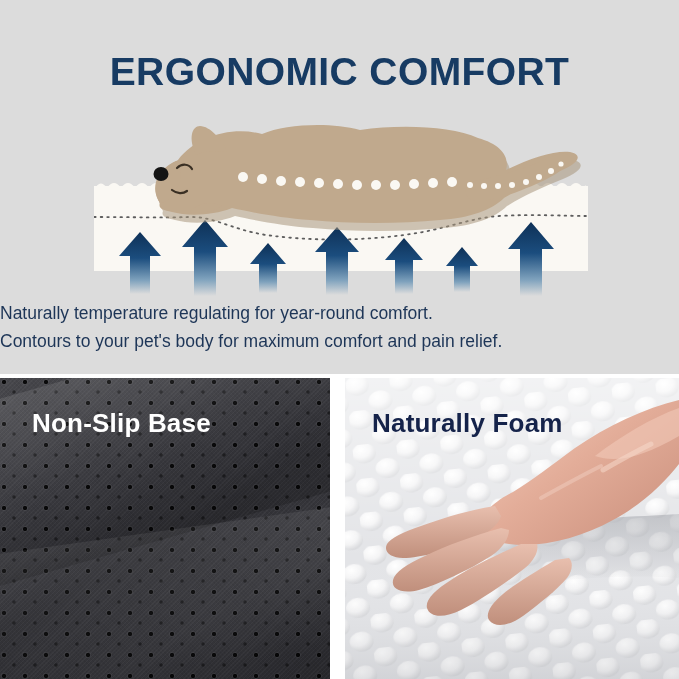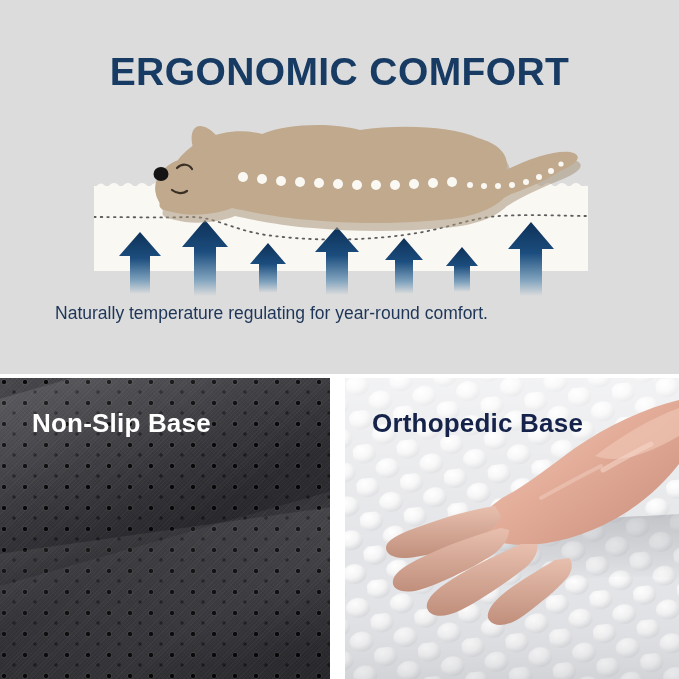--- a/index.html
+++ b/index.html
@@ -78,21 +78,21 @@
     position: absolute;
     left: 0; top: 0;
     width: 679px;
     height: 374px;
   }
 
   .subtext {
     position: absolute;
     left: 0;
     width: 543px;
-    text-align: center;
+    text-align: left;
     color: #1d3557;
     font-size: 17.5px;
     font-family: "Liberation Sans", sans-serif;
     white-space: nowrap;
   }
   .subtext.line1 { top: 303px; }
   .subtext.line2 { top: 331px; }
 
   
   .bottom-row {
@@ -303,20 +303,21 @@
         <circle cx="498" cy="186" r="3"></circle>
         <circle cx="512" cy="185" r="3"></circle>
         <circle cx="526" cy="182" r="3"></circle>
         <circle cx="539" cy="177" r="3"></circle>
         <circle cx="551" cy="171" r="3"></circle>
         <circle cx="561" cy="164" r="2.6"></circle>
       </g>
     </svg>
 
     <div class="subtext line1">Naturally temperature regulating for year-round comfort.</div>
+    <div class="subtext line2">Contours to your pet's body for maximum comfort and pain relief.</div>
   </div>
 
   <div class="bottom-row">
 
     <div class="panel panel-left">
       <div class="fabric"></div>
       <div class="fabric-fold"></div>
       <div class="fabric-fold2"></div>
     </div>
 
@@ -386,16 +387,16 @@
         <path d="M210,182 C190,194 170,206 158,216 C146,226 140,236 144,242
                  C150,250 164,248 178,238 C194,226 212,212 222,200
                  C228,192 228,184 224,180 Z" fill="url(#skinDark)"></path>
 
         <path d="M258,92 C272,84 290,74 306,66" fill="none" stroke="#f6d8cb" stroke-width="5" stroke-linecap="round" opacity="0.55"></path>
         <path d="M196,120 C214,110 236,98 256,88" fill="none" stroke="#f6d8cb" stroke-width="4" stroke-linecap="round" opacity="0.4"></path>
       </svg>
     </div>
 
     <div class="panel-label label-nonslip" style="position:absolute;left:32px;top:30px;">Non-Slip Base</div>
-    <div class="panel-label label-foam" style="position:absolute;left:372px;top:30px;">Orthopedic Base</div>
+    <div class="panel-label label-foam" style="position:absolute;left:372px;top:30px;">Naturally Foam</div>
   </div>
 
 </div>
 
 </body></html>

